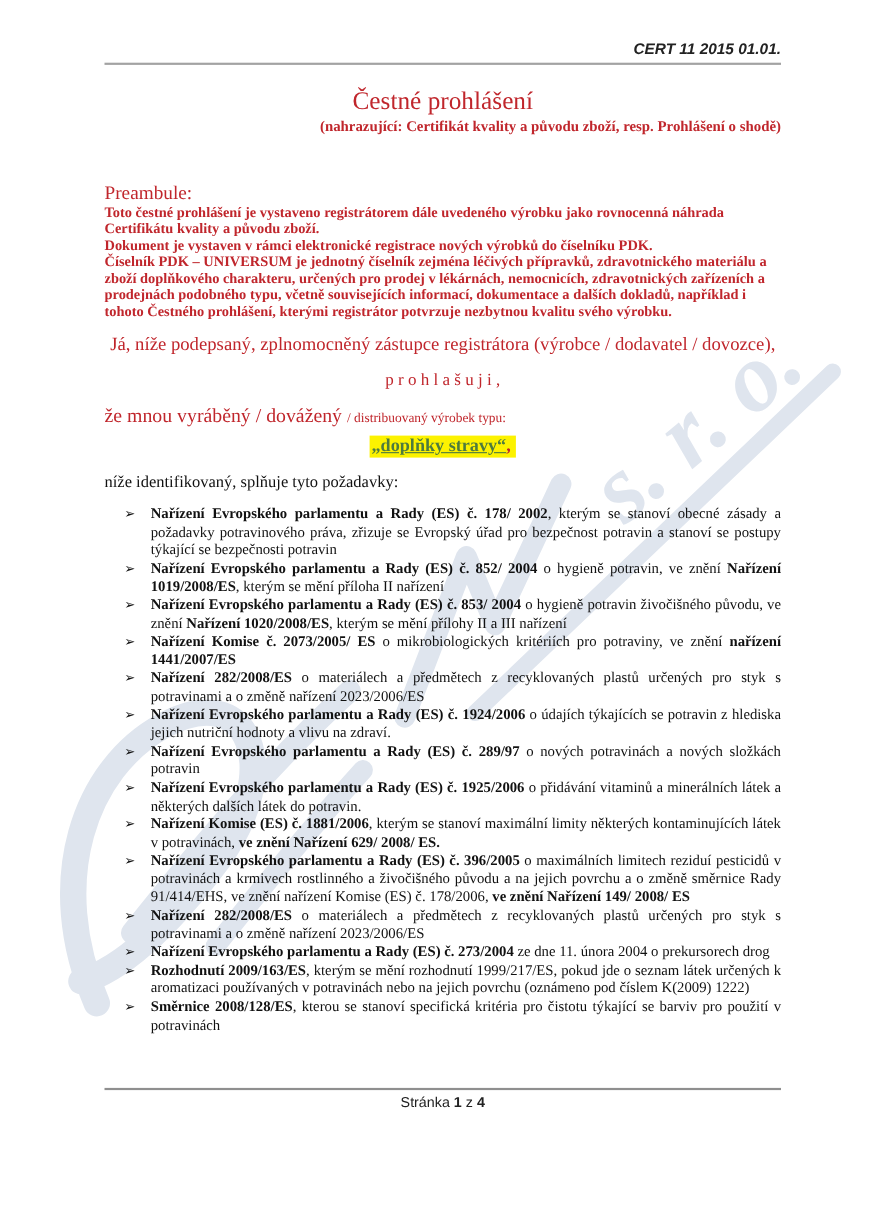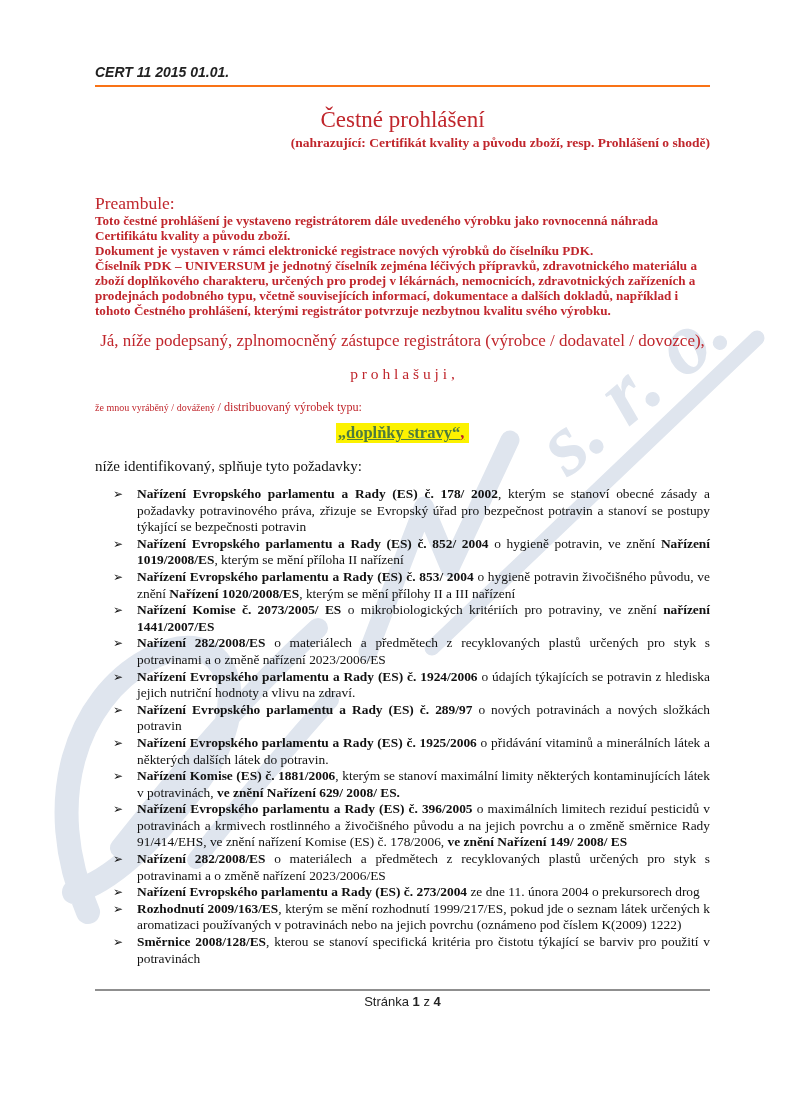--- a/index.html
+++ b/index.html
@@ -19,23 +19,24 @@
     font-family:"Liberation Serif", serif;
     color:var(--ink);
   }
   .watermark{
     position:absolute;left:0;top:0;width:800px;height:1100px;
     color:var(--wm);
     z-index:0;
   }
   .content{position:relative;z-index:1;padding:0 90px 0 95px;}
   .doc-header{
-    padding-top:64px;
+    padding-top:36px;
     padding-bottom:5px;
-    border-bottom:2px solid #f97316;
+    border-bottom:2px solid #a3a3a3;
+    text-align:right;
   }
   .header-ref{
     font-family:"Liberation Sans", sans-serif;
     font-style:italic;font-weight:600;
     font-size:14px;color:#222;
   }
   .title{
     margin-top:20px;
     text-align:center;
     color:var(--red);
@@ -62,21 +63,21 @@
     margin-top:14px;
     text-align:center;color:var(--red);
     font-size:17px;line-height:17px;
   }
   .decl-verb{
     margin-top:16px;
     text-align:center;color:var(--red);
     font-weight:normal;font-size:15.5px;line-height:18px;
   }
   .product-line{margin-top:15px;color:var(--red);line-height:16px;}
-  .product-line .pl1{font-size:10px;}
+  .product-line .pl1{font-size:18px;}
   .product-line .pl2{font-size:12.2px;}
   .product-type-wrap{margin-top:7px;text-align:center;line-height:20px;}
   .highlight{
     background:var(--highlight);
     padding:1px 5px 2px 2px;
     text-decoration:underline;
     text-decoration-color:var(--green);
   }
   .highlight .green{
     color:var(--green);font-weight:bold;font-size:16.5px;

